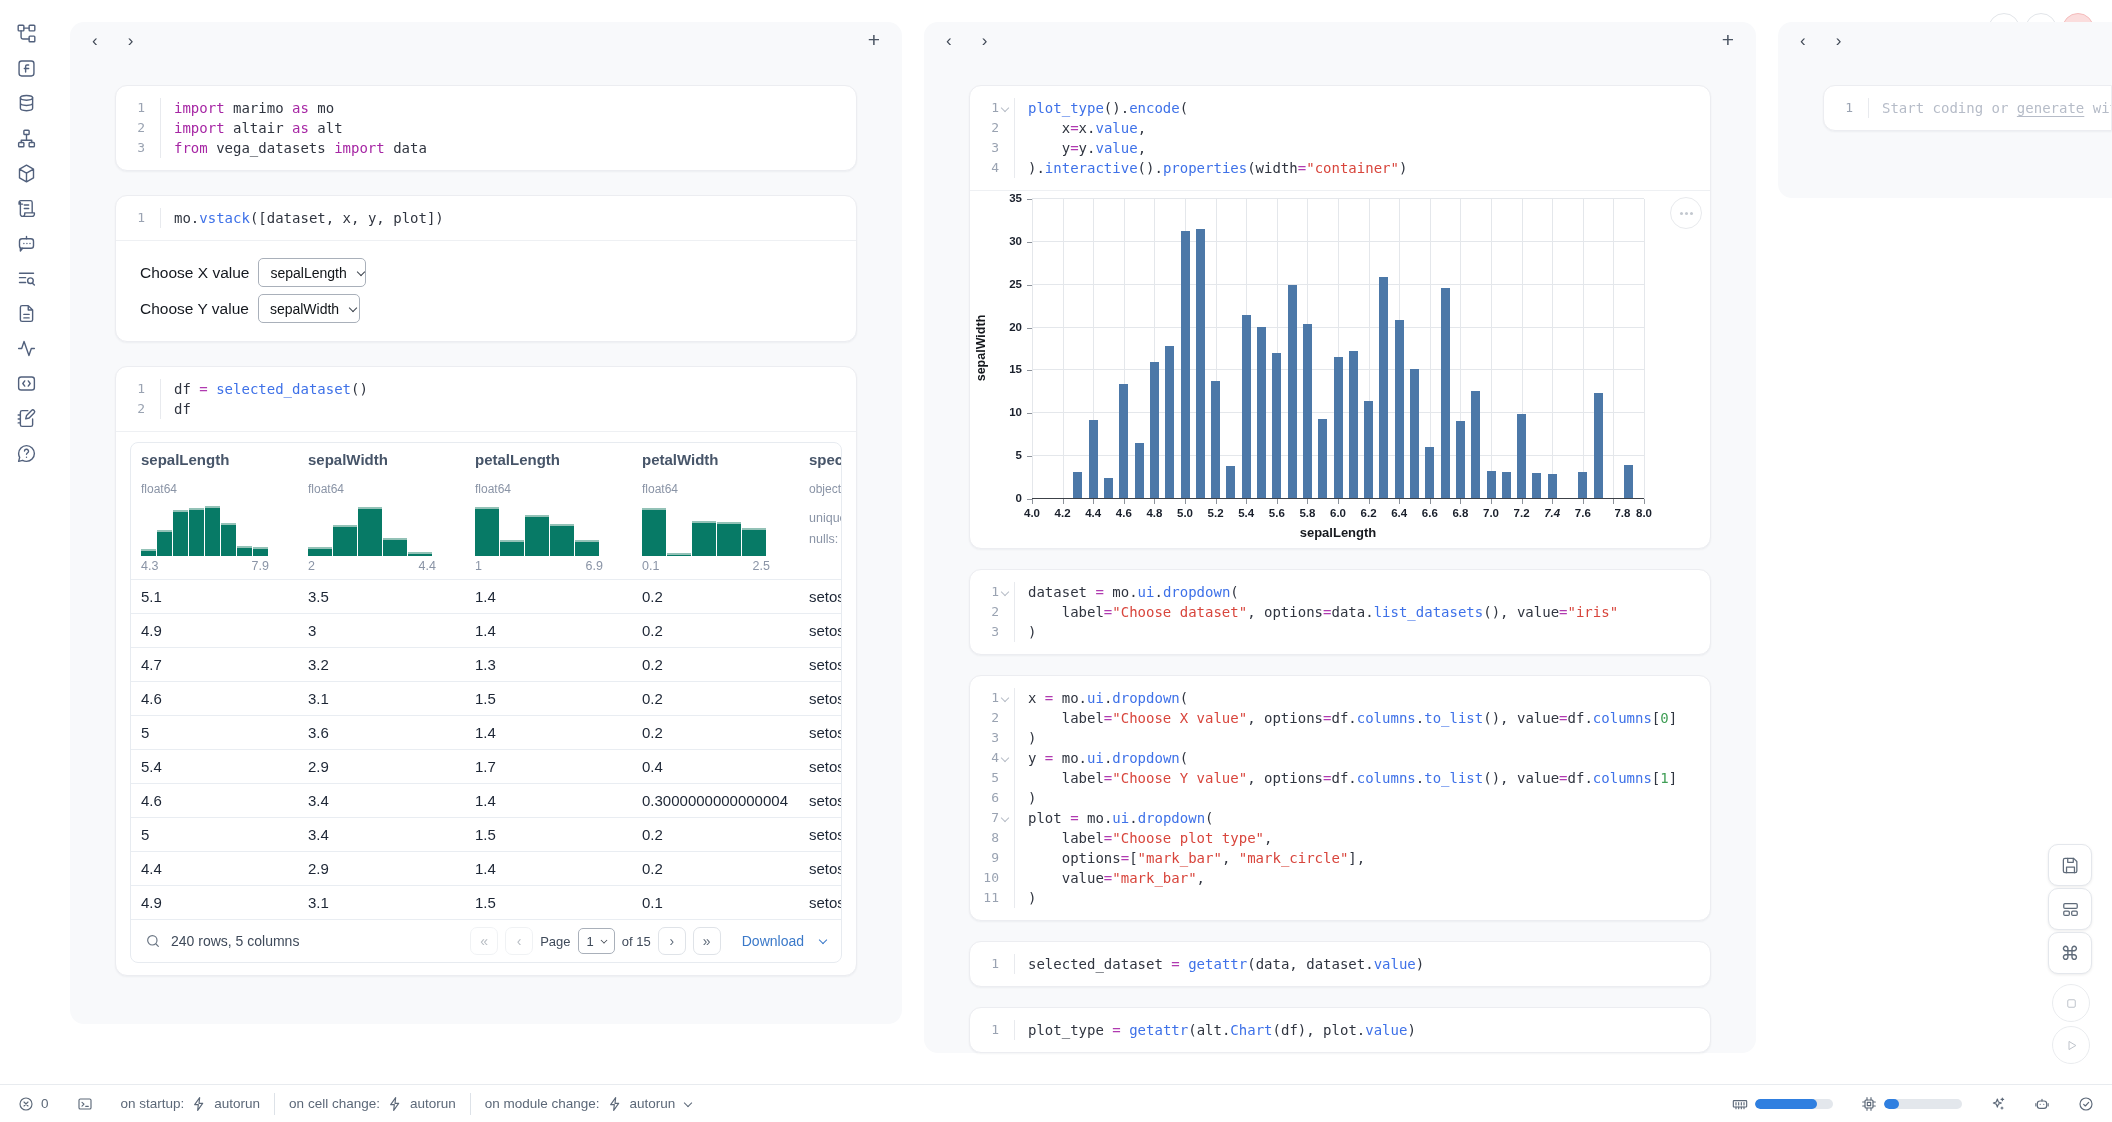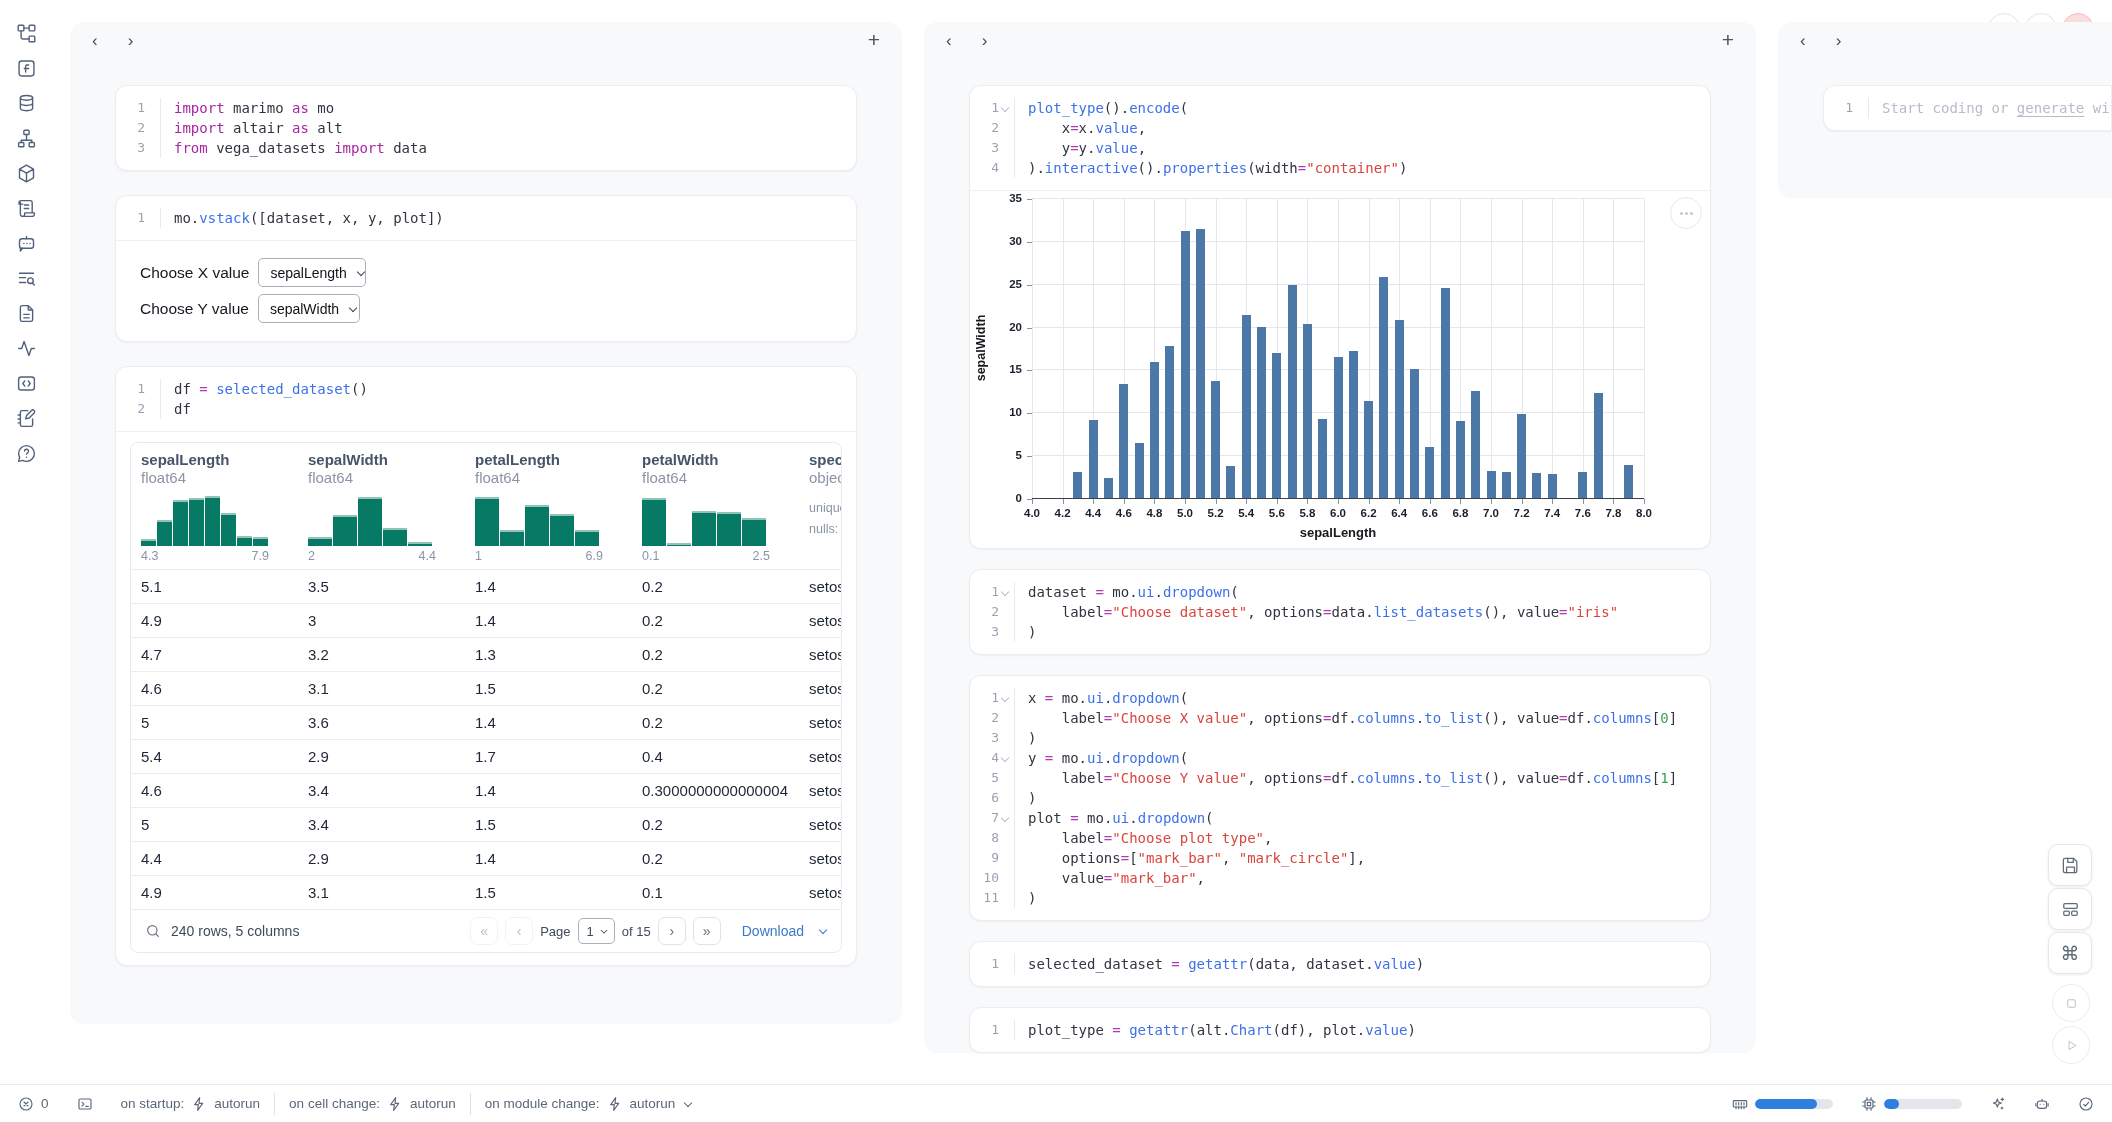--- a/index.html
+++ b/index.html
@@ -46,21 +46,21 @@
   .chev{width:8px;height:8px;flex:none;margin-left:10px;position:relative}
   .chev::after{content:"";position:absolute;left:1px;top:0;width:5px;height:5px;
       border-right:1.6px solid #3c434d;border-bottom:1.6px solid #3c434d;transform:rotate(45deg)}
   .w-lg{width:232px}.w-s1{width:108px}.w-s2{width:102px}.w-s3{width:106px}
   
   .dfwrap{margin:10px 14px 12px;border:1px solid #e7ebf0;border-radius:8px;overflow:hidden;background:#fff}
   .dfhead{display:flex;width:848px;padding:8px 0 0}
   .dfcol{width:167px;flex:none;padding-left:10px;box-sizing:border-box}
   .dfcol.species{width:180px}
   .cname{font-size:15px;font-weight:700;color:#475569}
-  .cdtype{font-size:15px;color:#8a94a6;margin-top:1px}
+  .cdtype{font-size:12px;color:#8a94a6;margin-top:14px}
   .chist{height:52px;margin-top:8px;display:flex;align-items:flex-end;gap:1px;width:128px}
   .chist i{background:#077a66;display:block;border-top:2px solid #93c2b7;box-sizing:border-box}
   .crange{width:128px;display:flex;justify-content:space-between;font-size:12.5px;color:#8a94a6;
       margin-top:3px;padding-bottom:6px}
   .spx{font-size:12.5px;color:#8a94a6;line-height:1.7;margin-top:12px;white-space:nowrap}
   .dfrow{display:flex;width:848px;border-top:1px solid #e9edf2;height:33px;align-items:center;
       font-size:15px;color:#1d2635}
   .dfrow div{width:167px;padding-left:10px;flex:none;box-sizing:border-box;white-space:nowrap;overflow:hidden}
   .dfrow div.sp{width:180px}
   .dffoot{border-top:1px solid #e9edf2;height:42px;display:flex;align-items:center;
@@ -590,27 +590,27 @@
           <div class="xtick" style="left: 428.4px;"></div>
           <div class="xlab" style="left: 428.4px;">6.8</div>
           <div class="gl-v" style="left: 459px;"></div>
           <div class="xtick" style="left: 459px;"></div>
           <div class="xlab" style="left: 459px;">7.0</div>
           <div class="gl-v" style="left: 489.6px;"></div>
           <div class="xtick" style="left: 489.6px;"></div>
           <div class="xlab" style="left: 489.6px;">7.2</div>
           <div class="gl-v" style="left: 520.2px;"></div>
           <div class="xtick" style="left: 520.2px;"></div>
-          <div class="xlab" style="left: 520.2px;">7.4</div>
+          <div class="xlab" style="left: 520.2px; font-style: italic;">7.4</div>
           <div class="gl-v" style="left: 550.8px;"></div>
           <div class="xtick" style="left: 550.8px;"></div>
           <div class="xlab" style="left: 550.8px;">7.6</div>
           <div class="gl-v" style="left: 581.4px;"></div>
           <div class="xtick" style="left: 581.4px;"></div>
-          <div class="xlab" style="left: 581.4px;">7.8</div>
+          <div class="xlab" style="left: 581.4px; text-align: right;">7.8</div>
           <div class="gl-v" style="left: 612px;"></div>
           <div class="xtick" style="left: 612px;"></div>
           <div class="xlab" style="left: 612px;">8.0</div>
           <div class="ylab" style="top: 293px;">0</div>
           <div class="ytick" style="top: 300px;"></div>
           <div class="ylab" style="top: 250.143px;">5</div>
           <div class="ytick" style="top: 257.143px;"></div>
           <div class="ylab" style="top: 207.286px;">10</div>
           <div class="ytick" style="top: 214.286px;"></div>
           <div class="ylab" style="top: 164.429px;">15</div>

